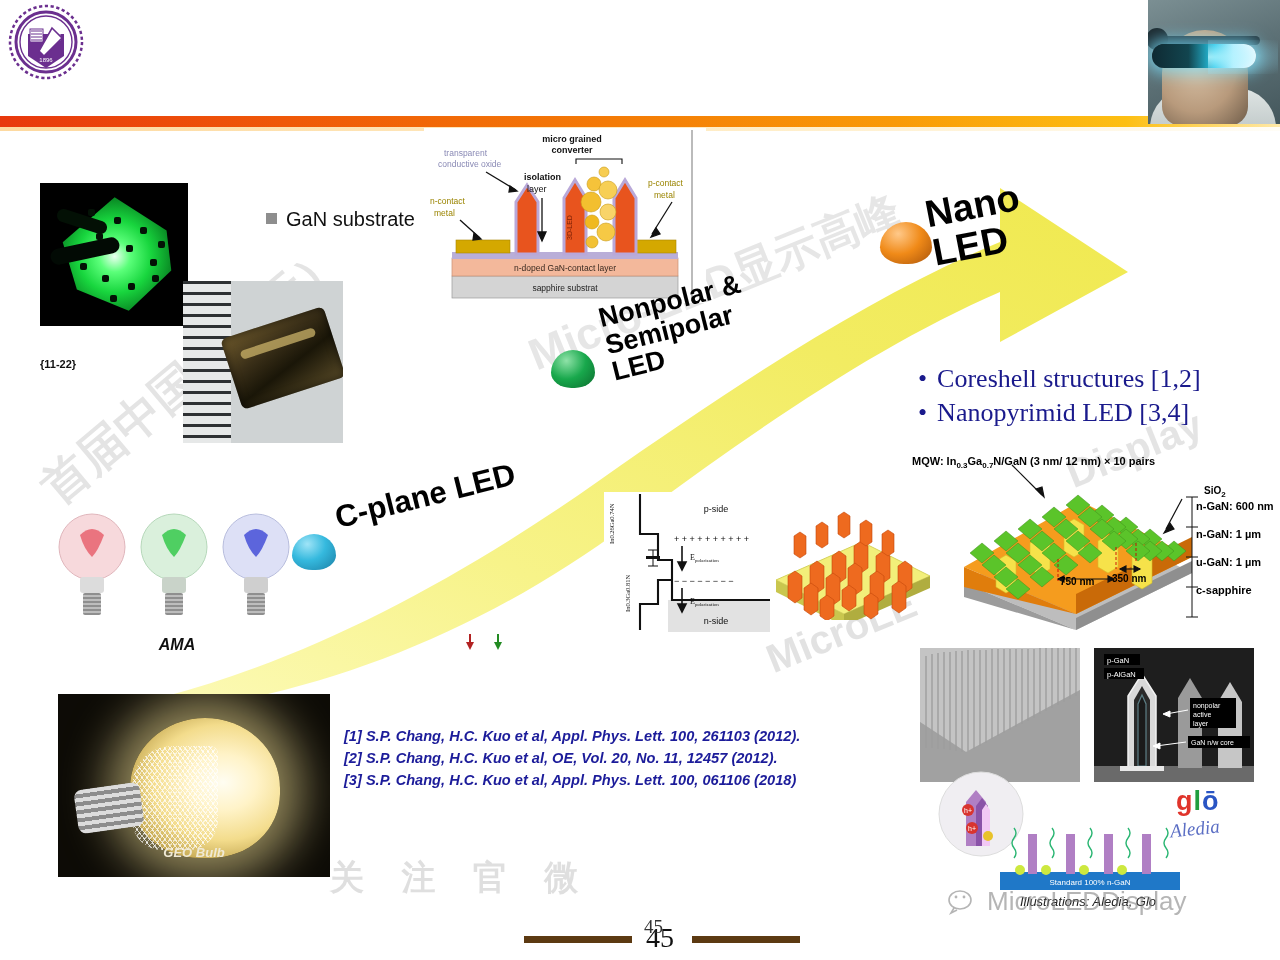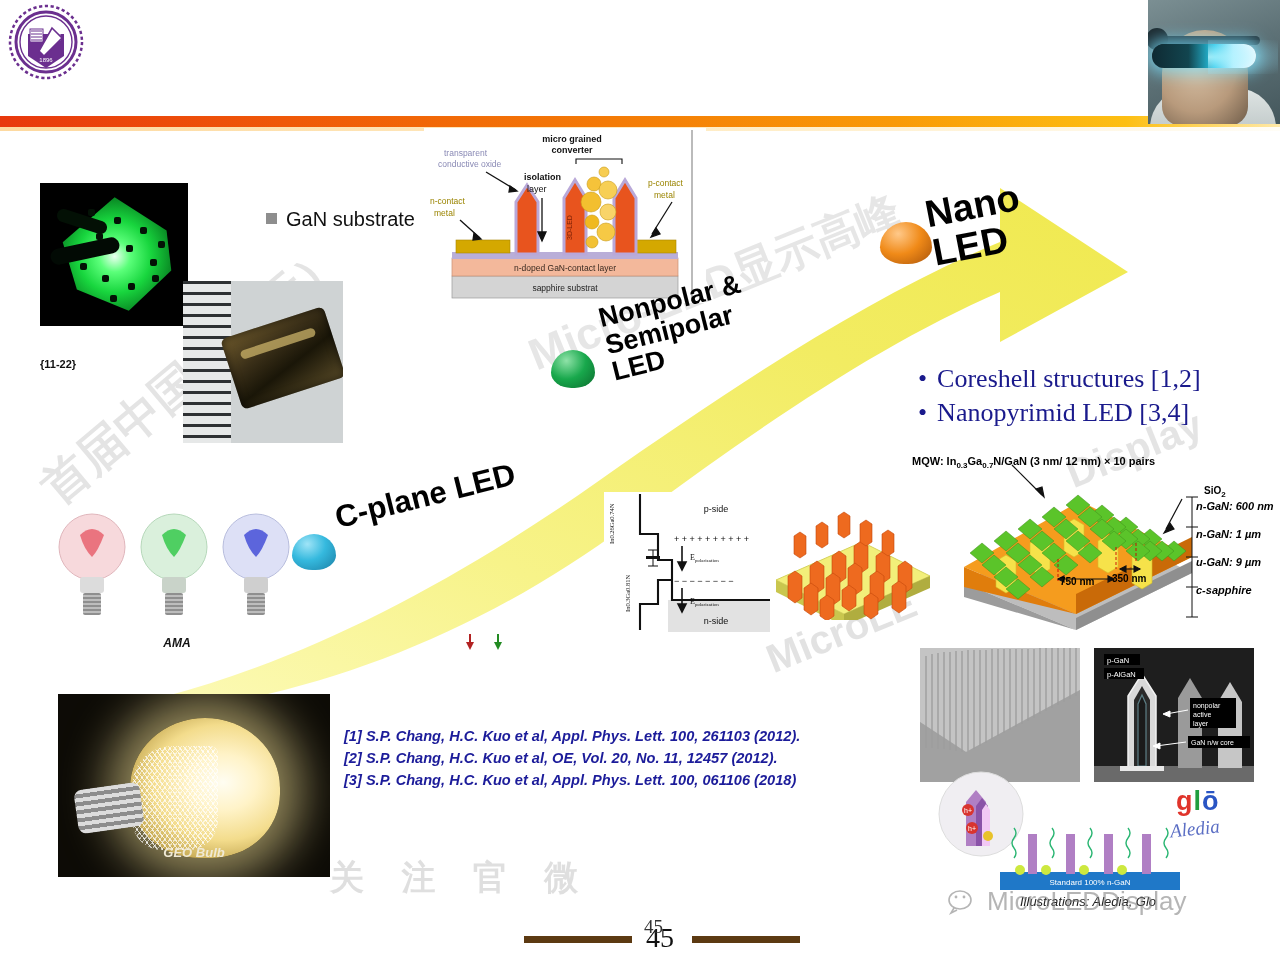--- a/index.html
+++ b/index.html
@@ -73,21 +73,21 @@
   
   .pyr{left:930px;top:455px;width:345px;height:175px;}
 
   
   .sem1{left:920px;top:648px;width:160px;height:134px;background:#bdbdbd;}
   .sem2{left:1094px;top:648px;width:160px;height:134px;background:#2a2a2a;text-align:center;}
 
   
   .bulbs{left:52px;top:505px;width:250px;height:125px;}
   .capama{position:absolute;left:52px;top:636px;width:250px;text-align:center;
-     font-size:12px;font-style:italic;font-weight:bold;color:#111;}
+     font-size:16px;font-style:italic;font-weight:bold;color:#111;}
 
   
   .geo{left:58px;top:694px;width:272px;height:183px;background:#0d0b06;}
   .geo .glass{position:absolute;left:72px;top:24px;width:150px;height:140px;border-radius:50% 50% 46% 46%;
      background:radial-gradient(ellipse at 62% 46%,#fffdf2 0%,#fff3c8 26%,#f3dc8c 54%,#b99b44 82%,#4d3f1b 100%);
      box-shadow:0 0 46px 22px rgba(255,236,160,.55);}
   .geo .mesh{position:absolute;left:74px;top:52px;width:86px;height:104px;border-radius:40px 8px 30px 30px;
      background:repeating-linear-gradient(52deg,rgba(255,255,255,.75) 0 1px,rgba(255,255,255,0) 1px 4px),
                 repeating-linear-gradient(-52deg,rgba(255,255,255,.6) 0 1px,rgba(255,255,255,0) 1px 4px);}
   .geo .base{position:absolute;left:18px;top:92px;width:66px;height:44px;border-radius:8px;
@@ -126,21 +126,21 @@
      font-size:17px;color:#111;white-space:nowrap;}
   .formula i{font-style:italic;}
   .formula sub{font-size:10px;}
 
   
   .refs{position:absolute;left:344px;top:726px;width:580px;
      font-size:14.6px;font-weight:bold;font-style:italic;color:#1c1c9a;line-height:1.5;}
 
   
   .mqwcap{position:absolute;left:912px;top:455px;font-size:11px;font-weight:bold;color:#000;white-space:nowrap;}
-  .pyrlegend{position:absolute;left:1196px;top:492px;font-size:11px;font-weight:bold;color:#000;line-height:2.55;font-style:italic;}
+  .pyrlegend{position:absolute;left:1196px;top:492px;font-size:11px;font-weight:bold;color:#000;line-height:2.55;}
   .sio2{position:absolute;left:1204px;top:485px;font-size:10px;font-weight:bold;color:#000;}
   .dim750{position:absolute;left:1060px;top:576px;font-size:10px;font-weight:bold;color:#000;}
   .dim350{position:absolute;left:1112px;top:573px;font-size:10px;font-weight:bold;color:#000;}
 
   
   .glo{position:absolute;left:1176px;top:786px;font-size:27px;font-weight:bold;letter-spacing:1px;}
   .glo .g{color:#e0342b;} .glo .l{color:#1f9e3e;} .glo .o{color:#2a55c4;}
   .aledia{position:absolute;left:1170px;top:818px;font-family:"Liberation Serif",serif;
      font-size:19px;font-style:italic;color:#5b6ec4;transform:rotate(-6deg);}
   .illus{position:absolute;left:1020px;top:894px;font-size:13px;font-style:italic;color:#222;}
@@ -507,21 +507,21 @@
       </g>
     </svg>
   </div>
   <div class="mqwcap">
     MQW: In<sub style="font-size:8px">0.3</sub>Ga<sub style="font-size:8px">0.7</sub>N/GaN (3 nm/ 12 nm) × 10 pairs
   </div>
   <div class="sio2">SiO<sub style="font-size:8px">2</sub></div>
   <div class="pyrlegend">
     <div>n-GaN: 600 nm</div>
     <div>n-GaN: 1 µm</div>
-    <div>u-GaN: 9 µm</div>
+    <div>u-GaN: 1 µm</div>
     <div>c-sapphire</div>
   </div>
   <div class="dim750">750 nm</div>
   <div class="dim350">350 nm</div>
 
   <div class="ph sem1">
     <svg viewBox="0 0 160 134" width="160" height="134">
       <rect width="160" height="134" fill="#b5b5b5"></rect>
       <path d="M0 74 L46 104 L160 42 L160 0 L0 0 Z" fill="#c4c4c4"></path>
       <g stroke="#8e8e8e" stroke-width="1">

